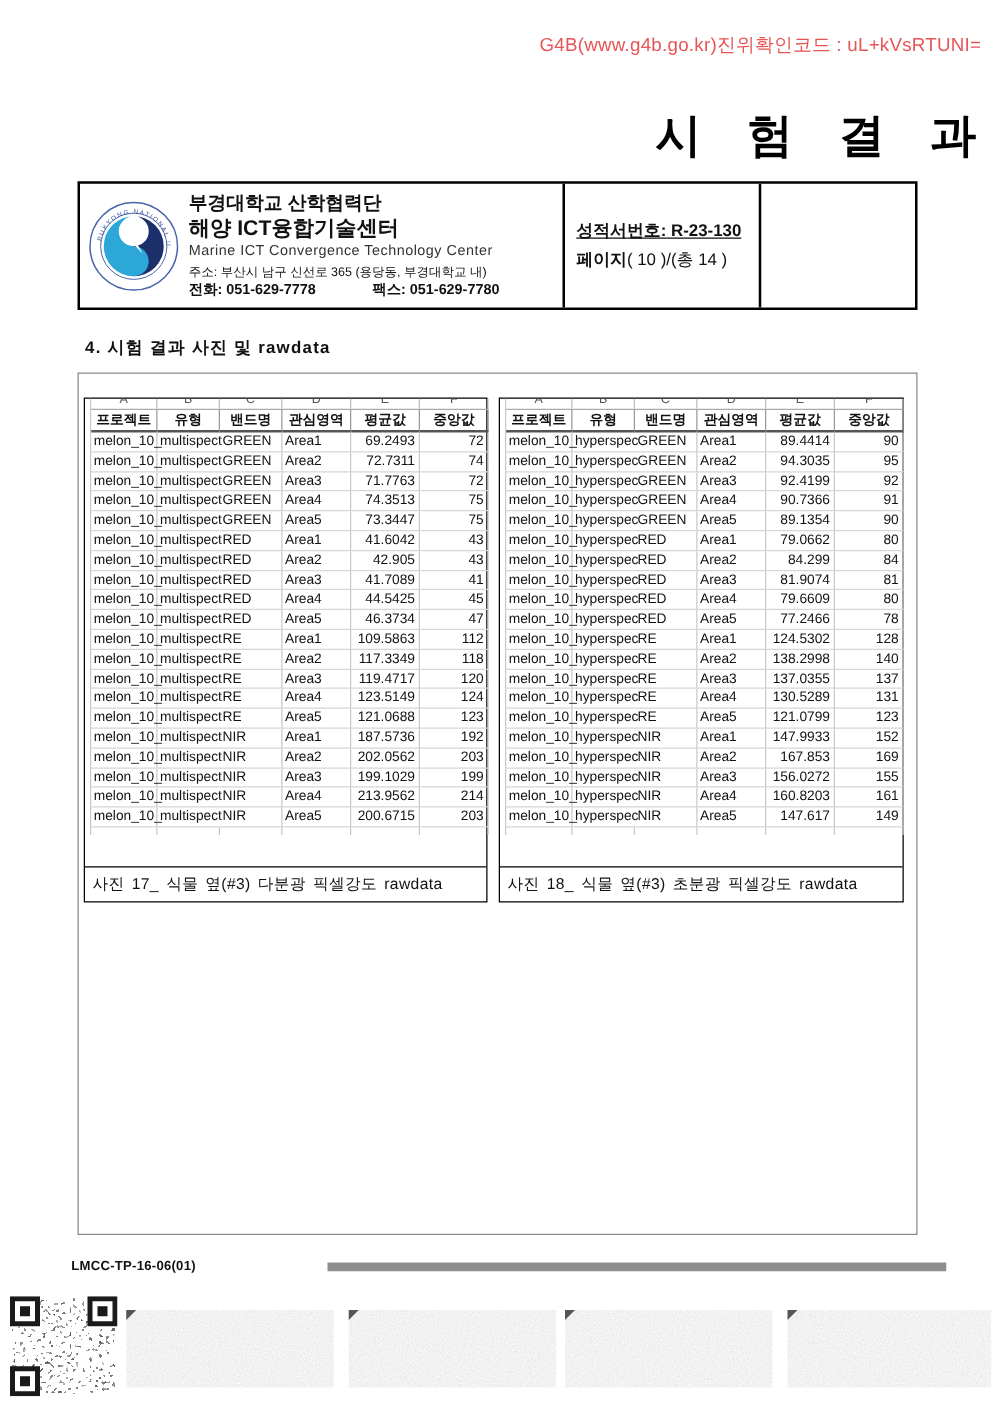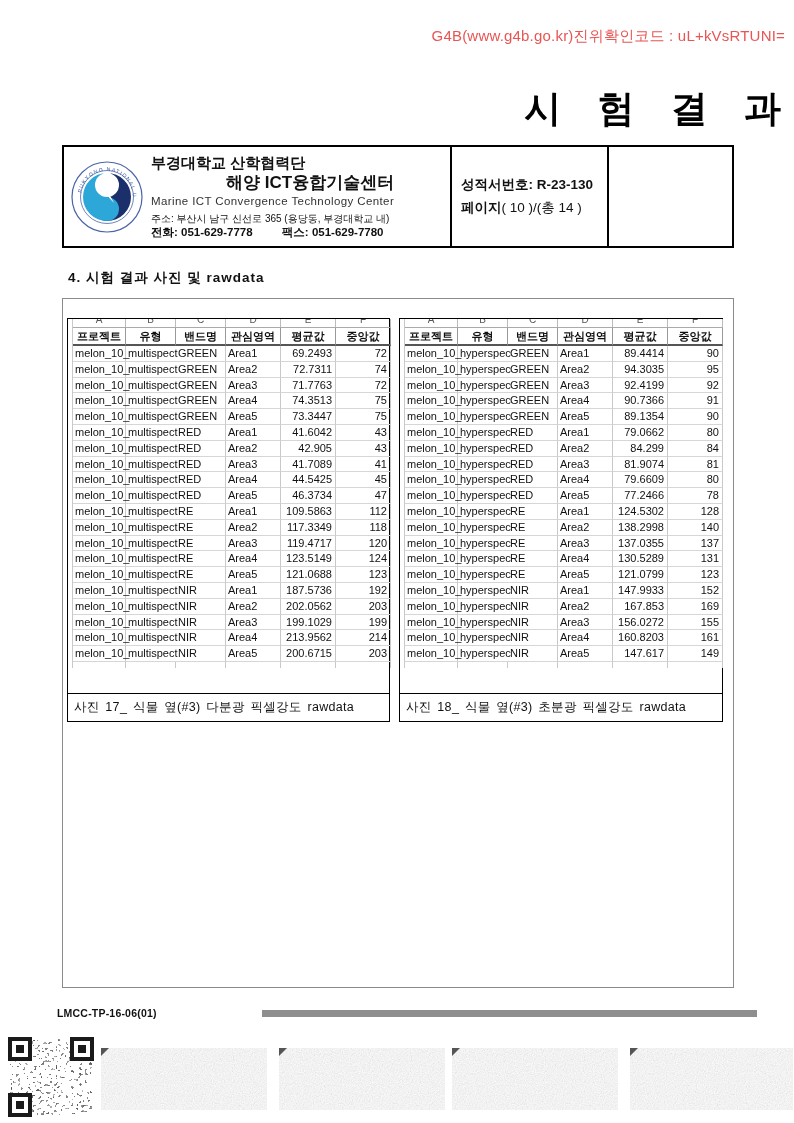--- a/index.html
+++ b/index.html
@@ -12,28 +12,28 @@
   .doc-title { position:absolute; top:84px; left:0; width:100%; text-align:right;
     font-size:37px; font-weight:bold; letter-spacing:13px; color:#000; }
 
   
   .header-box { position:absolute; left:62px; top:145px; width:672px; height:103px;
     border:2px solid #000; display:flex; }
   .hb-left { width:388px; border-right:2px solid #000; display:flex; align-items:center; padding-left:7px; }
   .logo { width:72px; height:72px; flex:0 0 auto; margin-right:8px; }
   .org { line-height:1.15; }
   .org-l1 { font-size:15px; font-weight:bold; margin-bottom:2px; }
-  .org-l2 { font-size:17px; font-weight:bold; margin-bottom:3px;text-align:right; }
+  .org-l2 { font-size:17px; font-weight:bold; margin-bottom:3px; }
   .org-en { font-size:11.5px; color:#333; letter-spacing:0.4px; margin-bottom:4px; }
   .org-addr { font-size:10px; font-weight:normal; margin-bottom:2px; }
   .org-tel { font-size:11.5px; font-weight:bold; }
-  .org-tel .fax { margin-left:26px; }
+  .org-tel .fax { margin-left:42px; }
   .hb-mid { width:157px; border-right:2px solid #000; display:flex; flex-direction:column;
     justify-content:center; padding-left:9px; gap:5px; }
-  .hb-mid .l1 { font-size:13.5px; font-weight:bold; white-space:nowrap; }
+  .hb-mid .l1 { font-size:13.5px; font-weight:bold; white-space:nowrap;text-decoration:underline; }
   .hb-mid .l2 { font-size:13.5px; white-space:nowrap; }
   .hb-mid .l2 b { font-weight:bold; }
   .hb-right { flex:1; }
 
   .section-title { position:absolute; left:68px; top:269px; font-size:13.5px; font-weight:bold; letter-spacing:1px; }
 
   .outer-box { position:absolute; left:62px; top:298px; width:672px; height:690px; border:1px solid #8a8a8a; }
 
   
   .panel { position:absolute; top:318px; height:404px; border:1px solid #000; background:#fff; }

